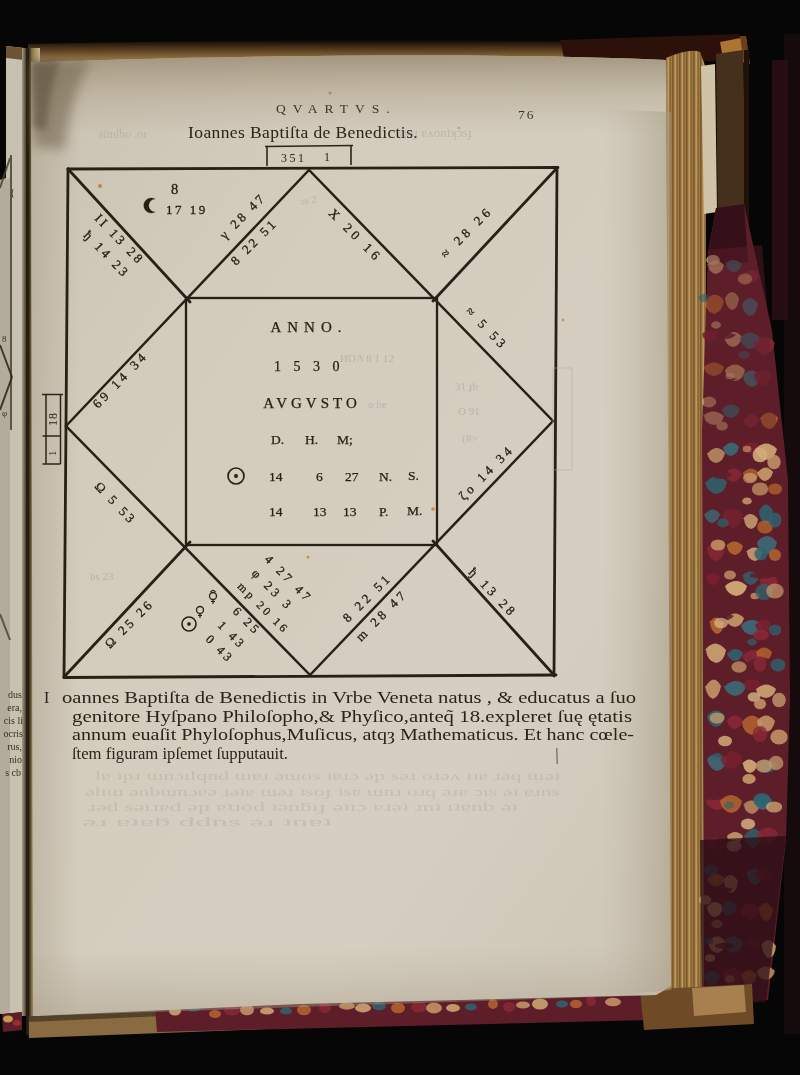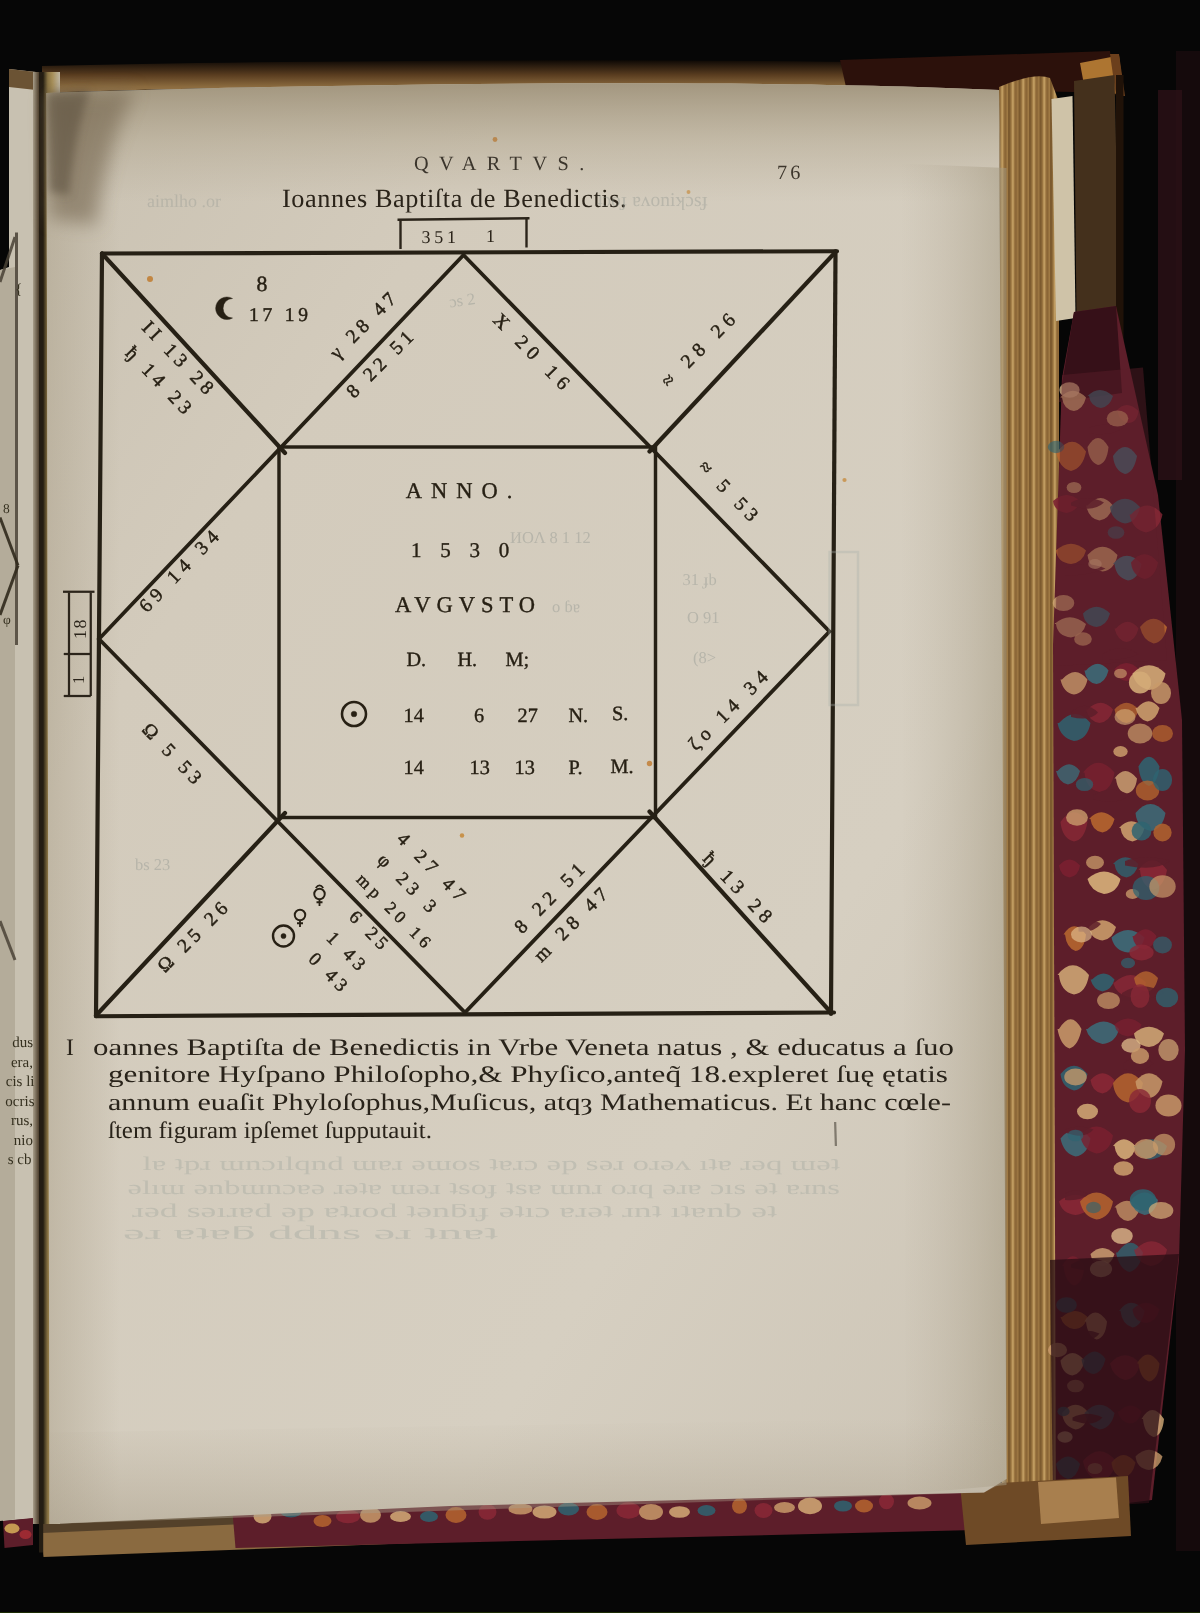--- a/index.html
+++ b/index.html
@@ -1,16 +1,16 @@
 <!DOCTYPE html>
 <html><head>
 <meta charset="utf-8">
 <style>
   html,body{margin:0;padding:0;background:#000;}
-  #stage{position:relative;width:800px;height:1075px;overflow:hidden;background:#84cc16;}
+  #stage{position:relative;width:800px;height:1075px;overflow:hidden;background:#c2410c;}
   svg text{font-family:"Liberation Serif", serif;}
 </style>
 </head>
 <body>
 <div id="stage">
 <svg width="800" height="1075" viewBox="0 0 800 1075">
 <defs>
   <filter id="soft6" x="-50%" y="-50%" width="200%" height="200%">
           <feGaussianBlur stdDeviation="6"></feGaussianBlur>
         </filter>

